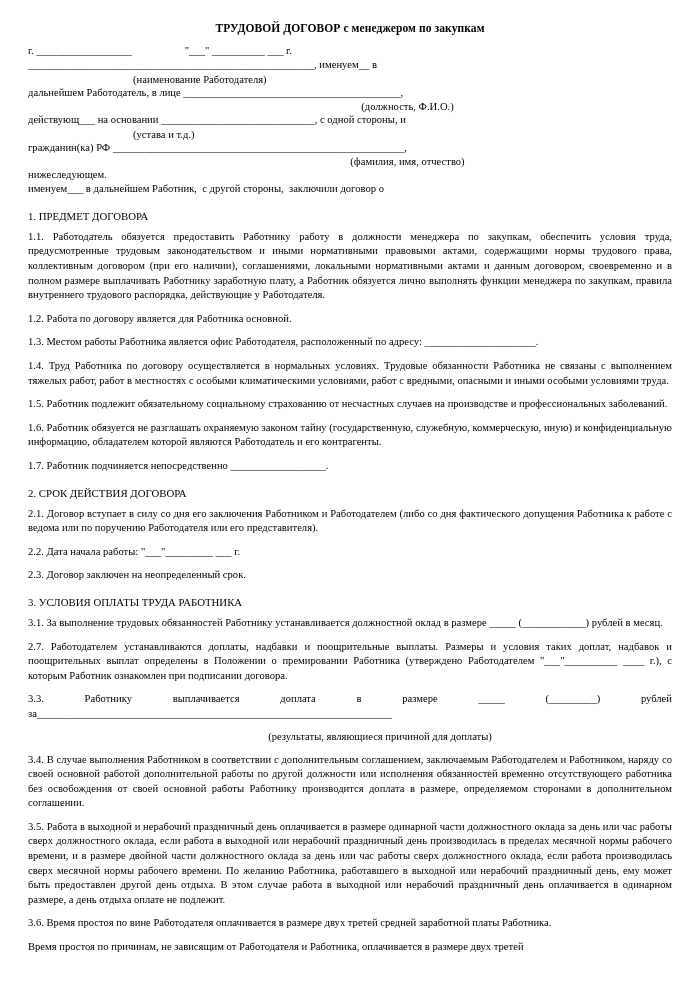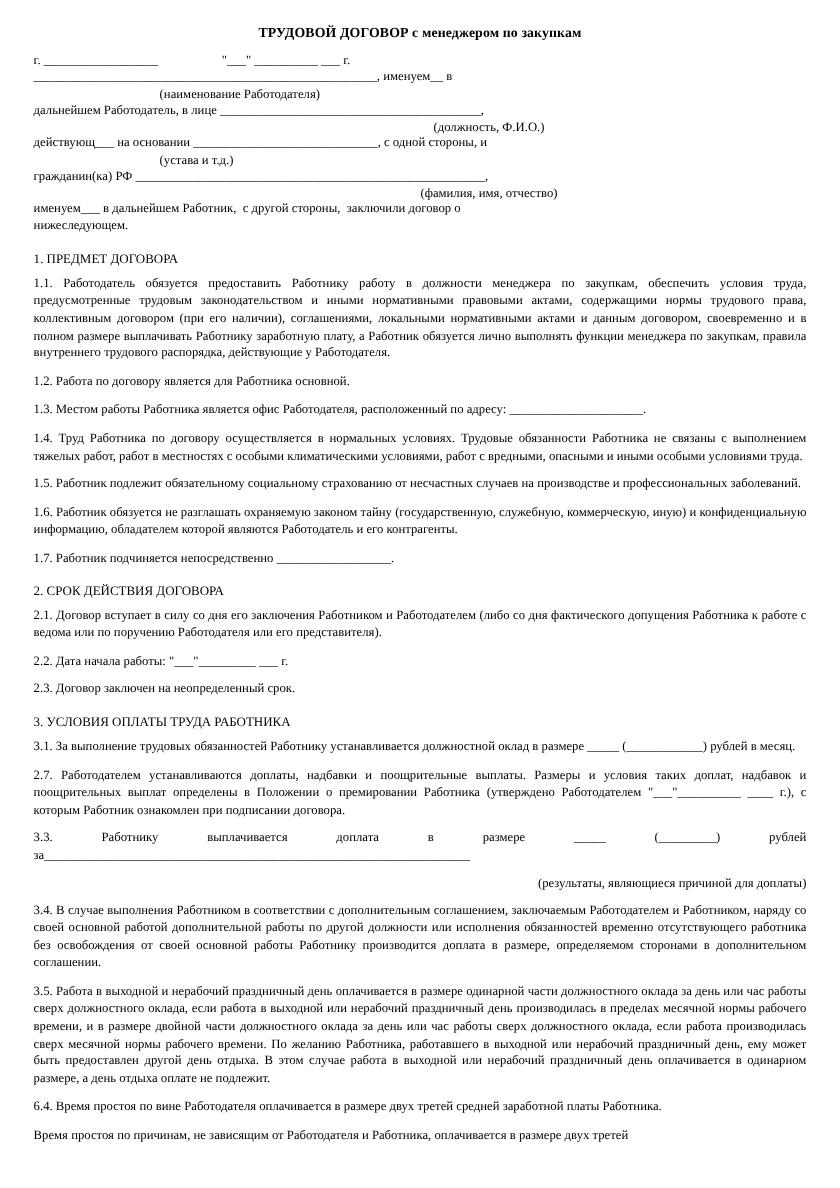--- a/index.html
+++ b/index.html
@@ -27,21 +27,21 @@
     font-size: 11.5px;
     margin: 0 0 10px 0;
     letter-spacing: 0.1px;
   }
   .center-note {
     text-align: center;
     font-size: 10.6px;
     line-height: 13px;
     margin: 0;
   }
-  .note-indent-1 { padding-left: 60px; text-align: right; }
+  .note-indent-1 { padding-left: 60px; text-align: center; }
   .note-indent-2 { padding-left: 105px; text-align: left; }
   .note-indent-3 { padding-left: 115px; text-align: center; }
   .section-head {
     font-weight: normal;
     font-size: 10.8px;
     margin: 13px 0 8px 0;
   }
   .para {
     font-size: 10.6px;
     line-height: 14.6px;
@@ -63,22 +63,22 @@
   <div class="preamble">
     <div class="preamble-row">г. __________________                    "___" __________ ___ г.</div>
     <div class="preamble-row">______________________________________________________, именуем__ в</div>
     <div class="center-note note-indent-2">(наименование Работодателя)</div>
     <div class="preamble-row">дальнейшем Работодатель, в лице _________________________________________,</div>
     <div class="center-note note-indent-3">(должность, Ф.И.О.)</div>
     <div class="preamble-row">действующ___ на основании _____________________________, с одной стороны, и</div>
     <div class="center-note note-indent-2">(устава и т.д.)</div>
     <div class="preamble-row">гражданин(ка) РФ _______________________________________________________,</div>
     <div class="center-note note-indent-3">(фамилия, имя, отчество)</div>
+    <div class="preamble-row">нижеследующем.</div>
     <div class="preamble-row">именуем___ в дальнейшем Работник,  с другой стороны,  заключили договор о</div>
-    <div class="preamble-row">нижеследующем.</div>
   </div>
 
   <div class="section-head">1. ПРЕДМЕТ ДОГОВОРА</div>
   <p class="para">1.1. Работодатель обязуется предоставить Работнику работу в должности менеджера по закупкам, обеспечить условия труда, предусмотренные трудовым законодательством и иными нормативными правовыми актами, содержащими нормы трудового права, коллективным договором (при его наличии), соглашениями, локальными нормативными актами и данным договором, своевременно и в полном размере выплачивать Работнику заработную плату, а Работник обязуется лично выполнять функции менеджера по закупкам, правила внутреннего трудового распорядка, действующие у Работодателя.</p>
   <p class="para">1.2. Работа по договору является для Работника основной.</p>
   <p class="para">1.3. Местом работы Работника является офис Работодателя, расположенный по адресу: _____________________.</p>
   <p class="para">1.4. Труд Работника по договору осуществляется в нормальных условиях. Трудовые обязанности Работника не связаны с выполнением тяжелых работ, работ в местностях с особыми климатическими условиями, работ с вредными, опасными и иными особыми условиями труда.</p>
   <p class="para">1.5. Работник подлежит обязательному социальному страхованию от несчастных случаев на производстве и профессиональных заболеваний.</p>
   <p class="para">1.6. Работник обязуется не разглашать охраняемую законом тайну (государственную, служебную, коммерческую, иную) и конфиденциальную информацию, обладателем которой являются Работодатель и его контрагенты.</p>
   <p class="para">1.7. Работник подчиняется непосредственно __________________.</p>
@@ -89,16 +89,16 @@
   <p class="para">2.3. Договор заключен на неопределенный срок.</p>
 
   <div class="section-head">3. УСЛОВИЯ ОПЛАТЫ ТРУДА РАБОТНИКА</div>
   <p class="para">3.1. За выполнение трудовых обязанностей Работнику устанавливается должностной оклад в размере _____ (____________) рублей в месяц.</p>
   <p class="para">2.7. Работодателем устанавливаются доплаты, надбавки и поощрительные выплаты. Размеры и условия таких доплат, надбавок и поощрительных выплат определены в Положении о премировании Работника (утверждено Работодателем "___"__________ ____ г.), с которым Работник ознакомлен при подписании договора.</p>
   <p class="para tight">   3.3. Работнику выплачивается доплата в размере _____ (_________) рублей за___________________________________________________________________</p>
   <div class="center-note note-indent-1">(результаты, являющиеся причиной для доплаты)</div>
   <div class="spacer-lg"></div>
   <p class="para">3.4. В случае выполнения Работником в соответствии с дополнительным соглашением, заключаемым Работодателем и Работником, наряду со своей основной работой дополнительной работы по другой должности или исполнения обязанностей временно отсутствующего работника без освобождения от своей основной работы Работнику производится доплата в размере, определяемом сторонами в дополнительном соглашении.</p>
   <p class="para">3.5. Работа в выходной и нерабочий праздничный день оплачивается в размере одинарной части должностного оклада за день или час работы сверх должностного оклада, если работа в выходной или нерабочий праздничный день производилась в пределах месячной нормы рабочего времени, и в размере двойной части должностного оклада за день или час работы сверх должностного оклада, если работа производилась сверх месячной нормы рабочего времени. По желанию Работника, работавшего в выходной или нерабочий праздничный день, ему может быть предоставлен другой день отдыха. В этом случае работа в выходной или нерабочий праздничный день оплачивается в одинарном размере, а день отдыха оплате не подлежит.</p>
-  <p class="para">6.4. Время простоя по вине Работодателя оплачивается в размере двух третей средней заработной платы Работника.</p>
+  <p class="para">3.6. Время простоя по вине Работодателя оплачивается в размере двух третей средней заработной платы Работника.</p>
   <p class="para">     Время простоя по причинам, не зависящим от Работодателя и Работника, оплачивается в размере двух третей</p>
 
 </div>
 
 </body></html>

